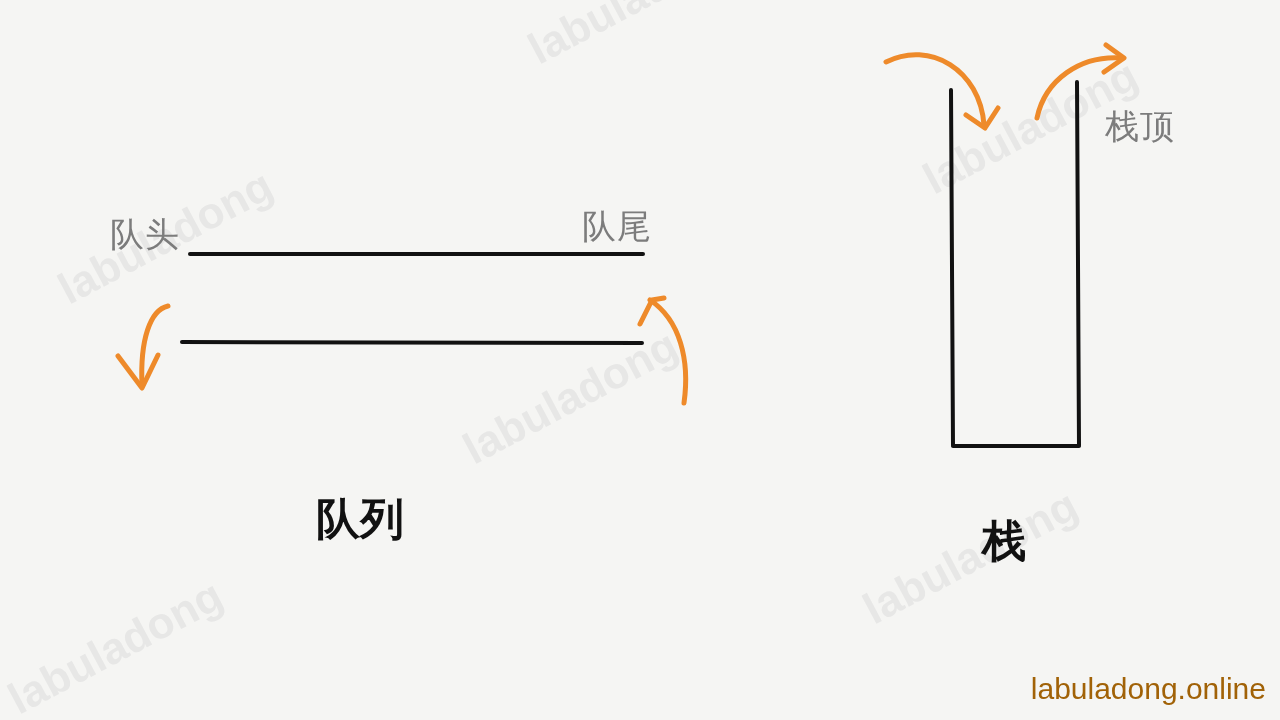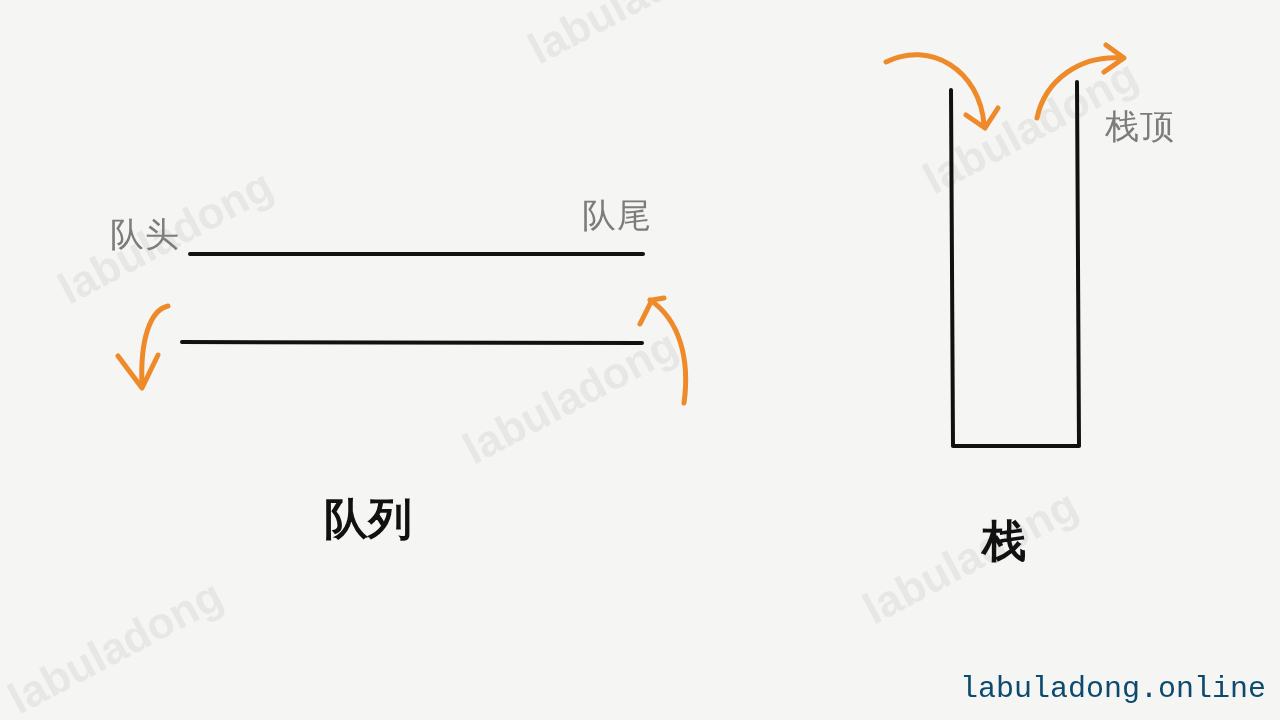--- a/index.html
+++ b/index.html
@@ -4,22 +4,22 @@
 <style>
   html, body { margin:0; padding:0; }
   body { width:1280px; height:720px; background:#f5f5f3; position:relative; overflow:hidden;
          font-family:"DejaVu Sans", sans-serif; }
   .abs { position:absolute; }
   .label-gray { color:#7c7c7c; font-size:34px; font-weight:normal; letter-spacing:1px; }
   .title-bold { color:#111; font-size:44px; font-weight:bold; }
   .watermark { position:absolute; color:#dcdcdc; font-size:44px; font-weight:bold;
                font-family:"Liberation Sans", sans-serif; transform:rotate(-28deg);
                transform-origin:left top; opacity:0.55; white-space:nowrap; }
-  .footer { position:absolute; right:14px; bottom:14px; color:#0c4a6e; font-size:30px;
-            font-family:Liberation Mono, monospace; }
+  .footer { position:absolute; right:14px; bottom:14px; color:#a16207; font-size:30px;
+            font-family:Liberation Sans, sans-serif; }
   svg { position:absolute; left:0; top:0; }
 </style>
 </head>
 <body>
 
 <div class="watermark" style="left:50px;top:270px;">labuladong</div>
 <div class="watermark" style="left:455px;top:430px;">labuladong</div>
 <div class="watermark" style="left:915px;top:160px;">labuladong</div>
 <div class="watermark" style="left:855px;top:590px;">labuladong</div>
 <div class="watermark" style="left:0px;top:680px;">labuladong</div>
@@ -51,19 +51,19 @@
     <path d="M966,115 L985,128 L998,108"></path>
   </g>
 
   <g fill="none" stroke="#ee8a2a" stroke-width="5" stroke-linecap="round" stroke-linejoin="round">
     <path d="M1037,118 C1045,80 1080,55 1122,58"></path>
     <path d="M1106,45 L1124,58 L1104,72"></path>
   </g>
 </svg>
 
 <div class="abs label-gray" style="left:110px;top:212px;">队头</div>
-<div class="abs label-gray" style="left:582px;top:193px;">队尾</div>
+<div class="abs label-gray" style="left:582px;top:204px;">队尾</div>
 <div class="abs label-gray" style="left:1105px;top:104px;">栈顶</div>
 
-<div class="abs title-bold" style="left:324px;top:490px;">队列</div>
+<div class="abs title-bold" style="left:316px;top:490px;">队列</div>
 <div class="abs title-bold" style="left:982px;top:512px;">栈</div>
 
 <div class="footer">labuladong.online</div>
 
 </body></html>

